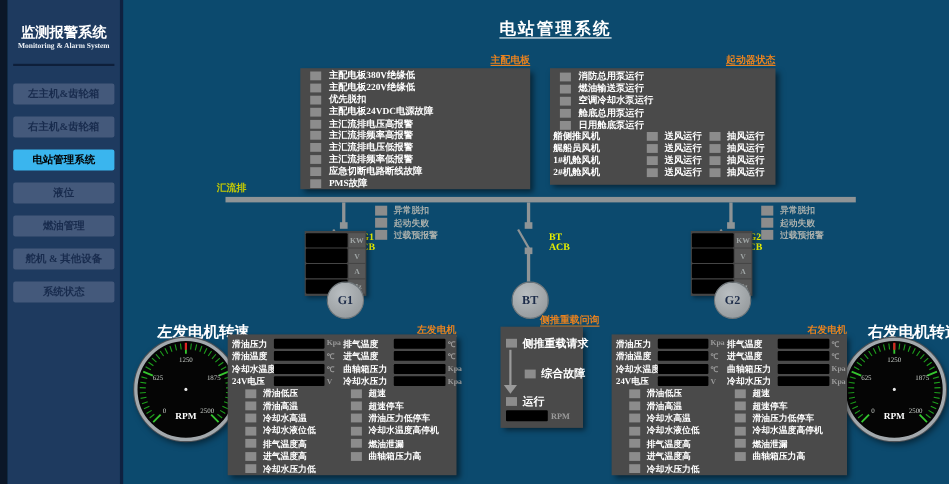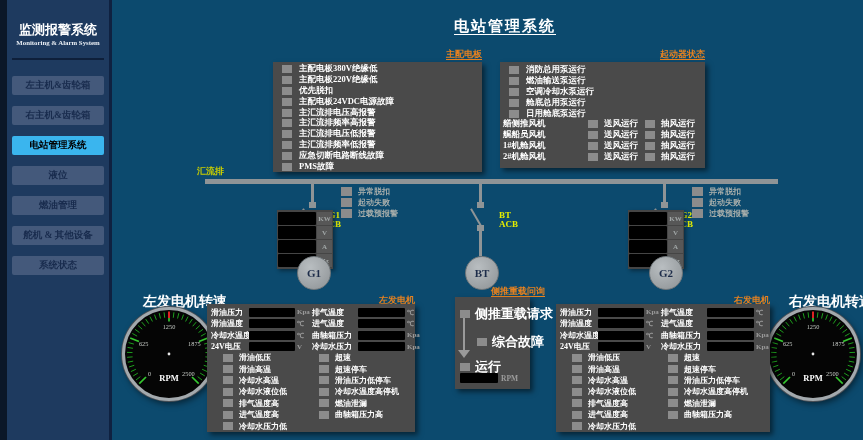--- a/index.html
+++ b/index.html
@@ -76,21 +76,21 @@
   .m-field2{width:47px;}
   .m-unit{flex:none;width:15px;font-size:7px;font-weight:bold;color:#9c9c9c;padding-left:2px;}
   .m-unit2{width:12px;}
   .al-col{position:absolute;top:48px;}
   .gal-row{display:flex;align-items:center;height:11.4px;}
   .gal-lbl{margin-left:6px;font-size:8px;font-weight:bold;color:#fff;white-space:nowrap;}
   .gal-row .ind{margin-right:0;}
 
   
   .thr-row{position:absolute;display:flex;align-items:center;}
-  .thr-lbl{margin-left:5px;font-size:13px;font-weight:bold;color:#fff;white-space:nowrap;}
+  .thr-lbl{margin-left:5px;font-size:10px;font-weight:bold;color:#fff;white-space:nowrap;}
   .thr-arrow-line{position:absolute;left:463px;top:318px;width:2px;height:33px;background:#9a9a9a;}
   .thr-arrow-head{position:absolute;left:458px;top:350px;width:0;height:0;
                   border-left:6px solid transparent;border-right:6px solid transparent;
                   border-top:8px solid #9a9a9a;}
   .thr-field{position:absolute;left:460px;top:373px;width:38px;height:10px;background:#000;
              border-radius:1px;font-size:7px;color:#0f0;}
   .thr-unit{position:absolute;left:501px;top:374px;font-size:7.5px;font-weight:bold;color:#9c9c9c;}
 
   
   .gauge-title{position:absolute;width:120px;text-align:right;color:#fff;

